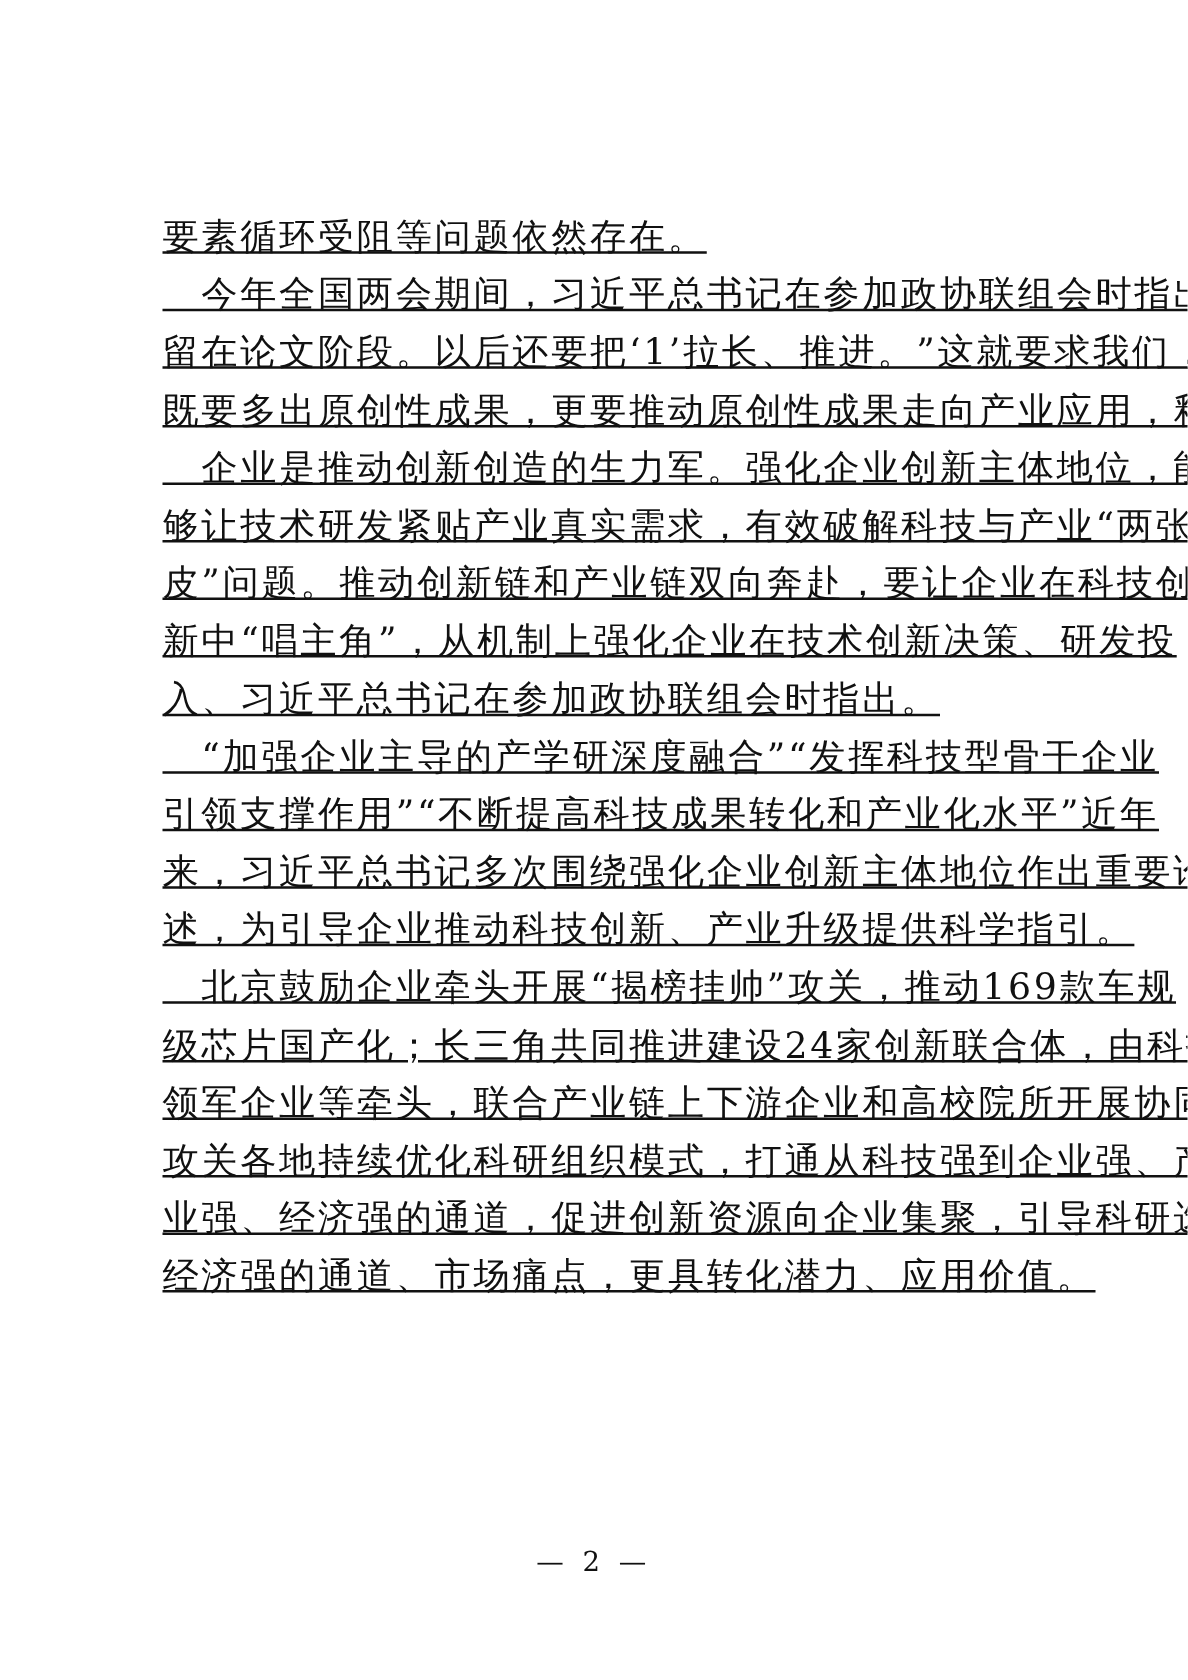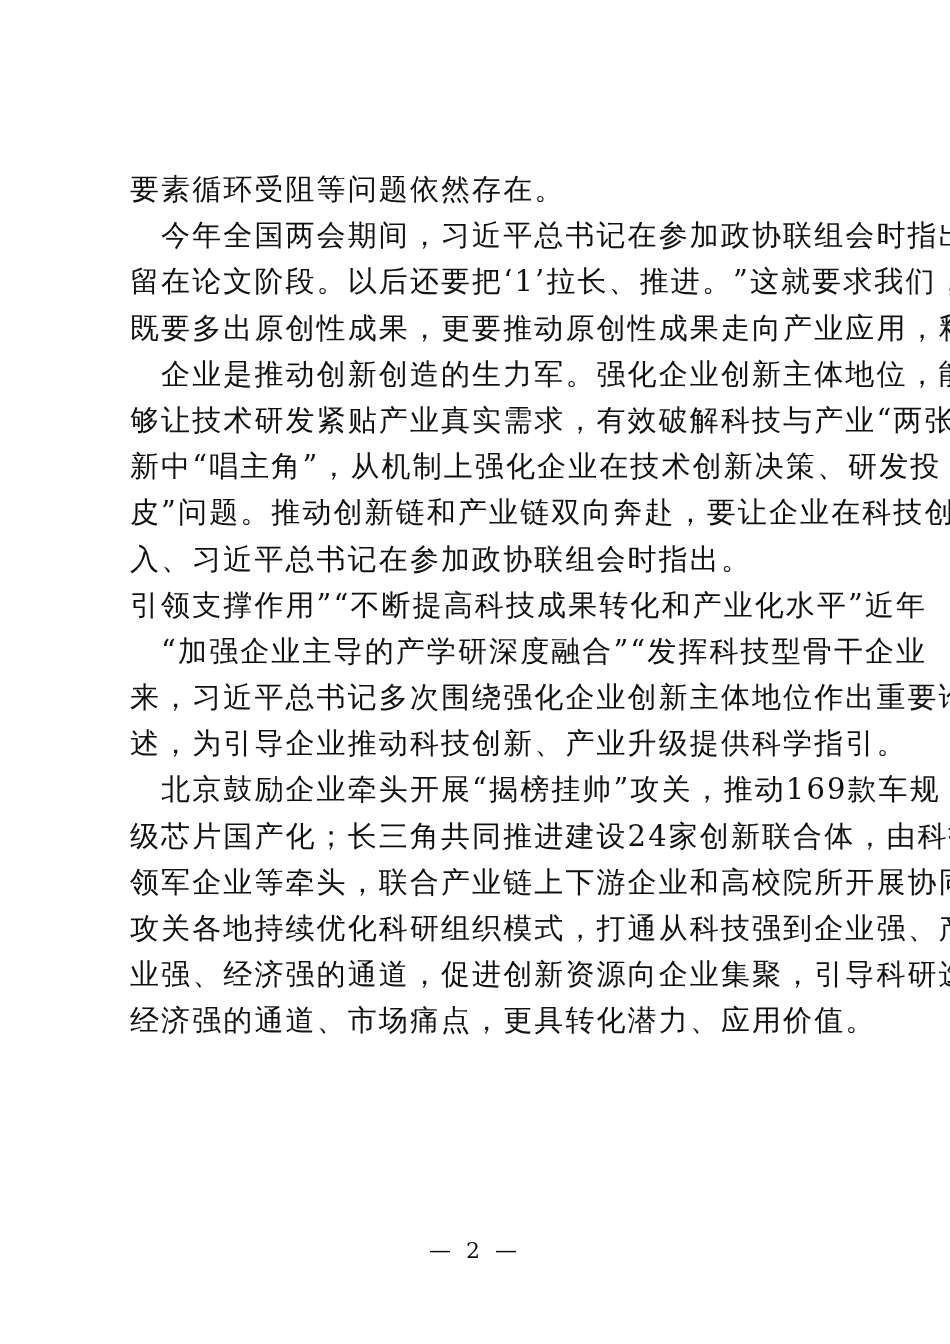--- a/index.html
+++ b/index.html
@@ -1,38 +1,38 @@
 <!DOCTYPE html>
 <html><head>
   <meta charset="utf-8">
   <style>
     html, body { margin: 0; padding: 0; background: #ffffff; }
     body { width: 950px; height: 1344px; position: relative; overflow: hidden;
            font-family: "DejaVu Serif", "Liberation Serif", serif; color: #111; }
     .page { position: absolute; left: 130px; top: 166px; width: 706px; }
     .line { height: 46.2px; line-height: 46.2px; font-size: 29px; white-space: nowrap;
-            letter-spacing: 2.1px; overflow: visible; }
+            letter-spacing: 2.1px; overflow: visible; text-decoration: underline; }
     .footer { position: absolute; top: 1238px; left: 0; width: 950px; text-align: center;
               font-size: 22px; letter-spacing: 4px; }
   </style>
 </head>
 <body>
 
 <div class="page">
   <div class="line">要素循环受阻等问题依然存在。</div>
   <div class="line">　今年全国两会期间，习近平总书记在参加政协联组会时指出：</div>
   <div class="line">留在论文阶段。以后还要把‘1’拉长、推进。”这就要求我们，</div>
   <div class="line">既要多出原创性成果，更要推动原创性成果走向产业应用，释</div>
   <div class="line">　企业是推动创新创造的生力军。强化企业创新主体地位，能</div>
   <div class="line">够让技术研发紧贴产业真实需求，有效破解科技与产业“两张</div>
+  <div class="line">皮”问题。推动创新链和产业链双向奔赴，要让企业在科技创</div>
   <div class="line">新中“唱主角”，从机制上强化企业在技术创新决策、研发投</div>
-  <div class="line">皮”问题。推动创新链和产业链双向奔赴，要让企业在科技创</div>
   <div class="line">入、习近平总书记在参加政协联组会时指出。</div>
+  <div class="line">　“加强企业主导的产学研深度融合”“发挥科技型骨干企业</div>
   <div class="line">引领支撑作用”“不断提高科技成果转化和产业化水平”近年</div>
-  <div class="line">　“加强企业主导的产学研深度融合”“发挥科技型骨干企业</div>
   <div class="line">来，习近平总书记多次围绕强化企业创新主体地位作出重要论</div>
   <div class="line">述，为引导企业推动科技创新、产业升级提供科学指引。</div>
   <div class="line">　北京鼓励企业牵头开展“揭榜挂帅”攻关，推动169款车规</div>
   <div class="line">级芯片国产化；长三角共同推进建设24家创新联合体，由科技</div>
   <div class="line">领军企业等牵头，联合产业链上下游企业和高校院所开展协同</div>
   <div class="line">攻关各地持续优化科研组织模式，打通从科技强到企业强、产</div>
   <div class="line">业强、经济强的通道，促进创新资源向企业集聚，引导科研选</div>
   <div class="line">经济强的通道、市场痛点，更具转化潜力、应用价值。</div>
 </div>
 

